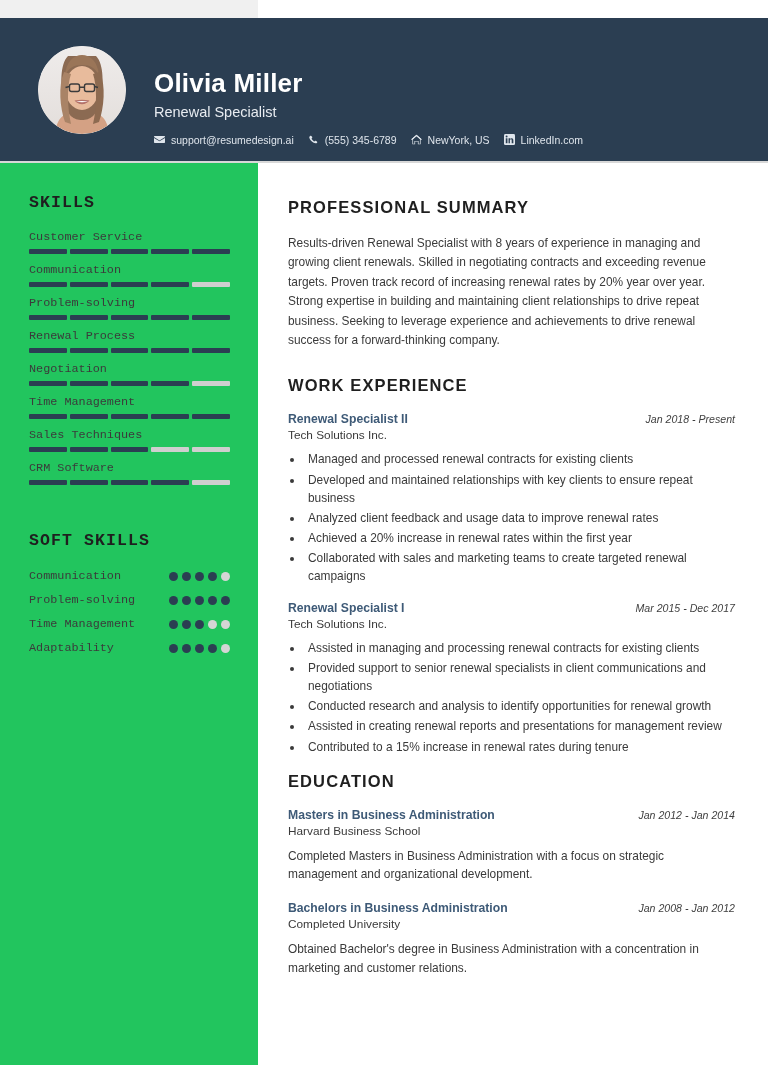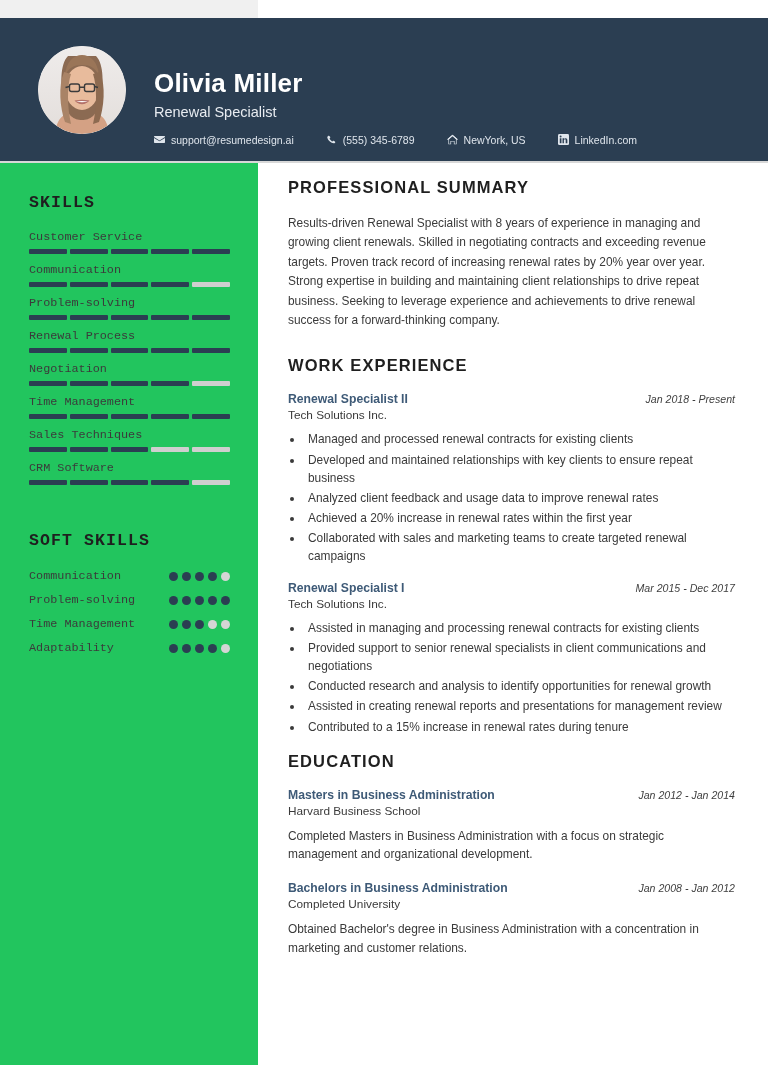--- a/index.html
+++ b/index.html
@@ -57,21 +57,21 @@
   .role {
     color: #e8ecf1;
     font-size: 14.5px;
     margin-top: 5px;
     font-weight: 400;
   }
   .contacts {
     display: flex;
     align-items: center;
     margin-top: 14px;
-    gap: 32px;
+    gap: 14px;
     flex-wrap: wrap;
   }
   .contact {
     display: flex;
     align-items: center;
     gap: 6px;
     color: #dfe5ec;
     font-size: 10.5px;
     white-space: nowrap;
   }
@@ -156,21 +156,21 @@
     color: #ffffff;
     font-size: 11px;
     padding: 4px 8px 5px;
     border-radius: 3px;
     line-height: 1;
   }
 
   
   .main {
     position: absolute;
-    top: 148px; left: 258px;
+    top: 168px; left: 258px;
     width: 510px;
     padding: 30px 33px 0 30px;
   }
   .sec-h {
     font-size: 16.5px;
     font-weight: bold;
     color: #1f1f1f;
     letter-spacing: 1.1px;
     margin-bottom: 17px;
   }

